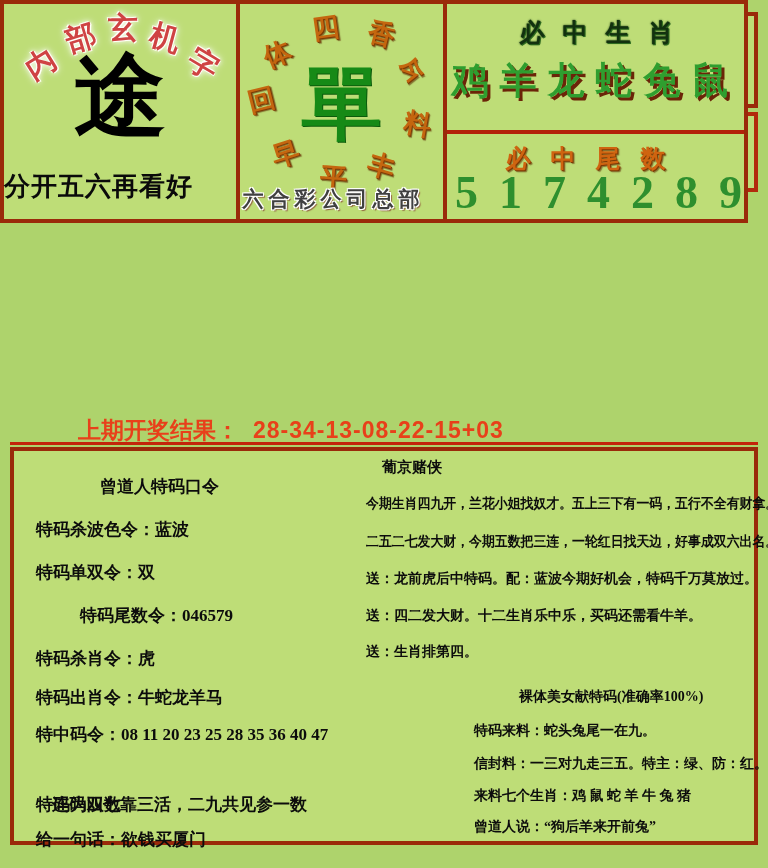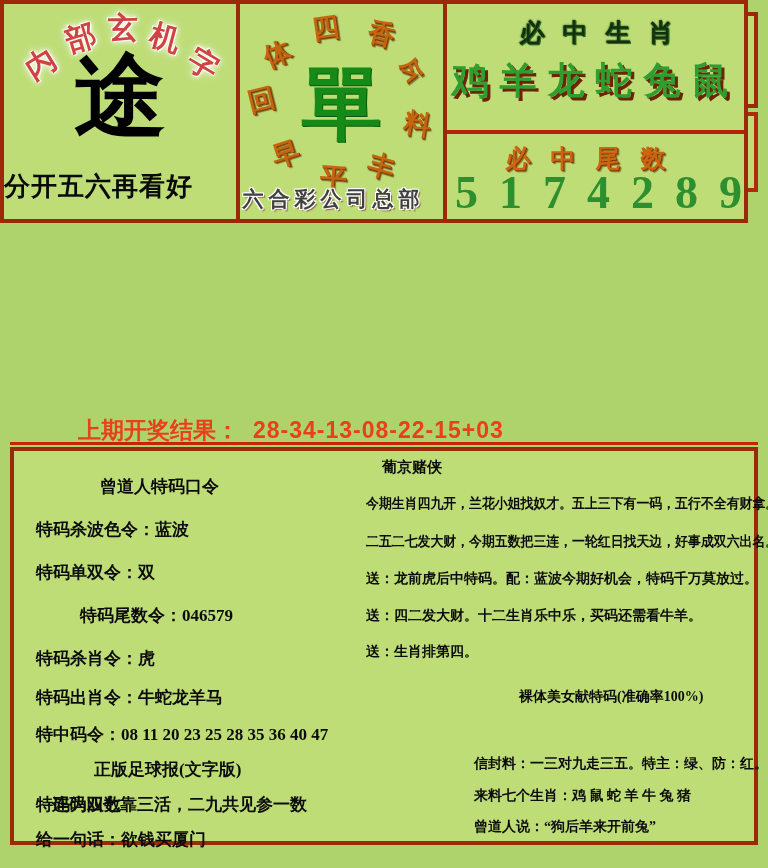--- a/index.html
+++ b/index.html
@@ -160,28 +160,28 @@
 </div>
 
 <div class="box" id="bottom">
   <div class="bl l0">曾道人特码口令</div>
   <div class="bl l1">特码杀波色令：蓝波</div>
   <div class="bl l2">特码单双令：双</div>
   <div class="bl l3">特码尾数令：046579</div>
   <div class="bl l4">特码杀肖令：虎</div>
   <div class="bl l5">特码出肖令：牛蛇龙羊马</div>
   <div class="bl l6">特中码令：08 11 20 23 25 28 35 36 40 47</div>
-  <div class="bl l7">正版足球报(文字版)</div>
   <div class="bl l8">连码四七靠三活，二九共见参一数</div>
   <div class="bl l9" style="top:342px;">特码为双数</div>
   <div class="bl" style="top:377px;">给一句话：欲钱买厦门</div>
 
   <div class="br r0">葡京赌侠</div>
   <div class="br r1 squeeze">今期生肖四九开，兰花小姐找奴才。五上三下有一码，五行不全有财拿。</div>
   <div class="br r2 squeeze">二五二七发大财，今期五数把三连，一轮红日找天边，好事成双六出名。</div>
   <div class="br r3">送：龙前虎后中特码。配：蓝波今期好机会，特码千万莫放过。</div>
   <div class="br r4">送：四二发大财。十二生肖乐中乐，买码还需看牛羊。</div>
   <div class="br r5">送：生肖排第四。</div>
   <div class="br r6">裸体美女献特码(准确率100%)</div>
+  <div class="br r7">特码来料：蛇头兔尾一在九。</div>
   <div class="br r8">信封料：一三对九走三五。特主：绿、防：红。</div>
   <div class="br r9">来料七个生肖：鸡 鼠 蛇 羊 牛 兔 猪</div>
   <div class="br r10">曾道人说：“狗后羊来开前兔”</div>
 </div>
 
 </body></html>

